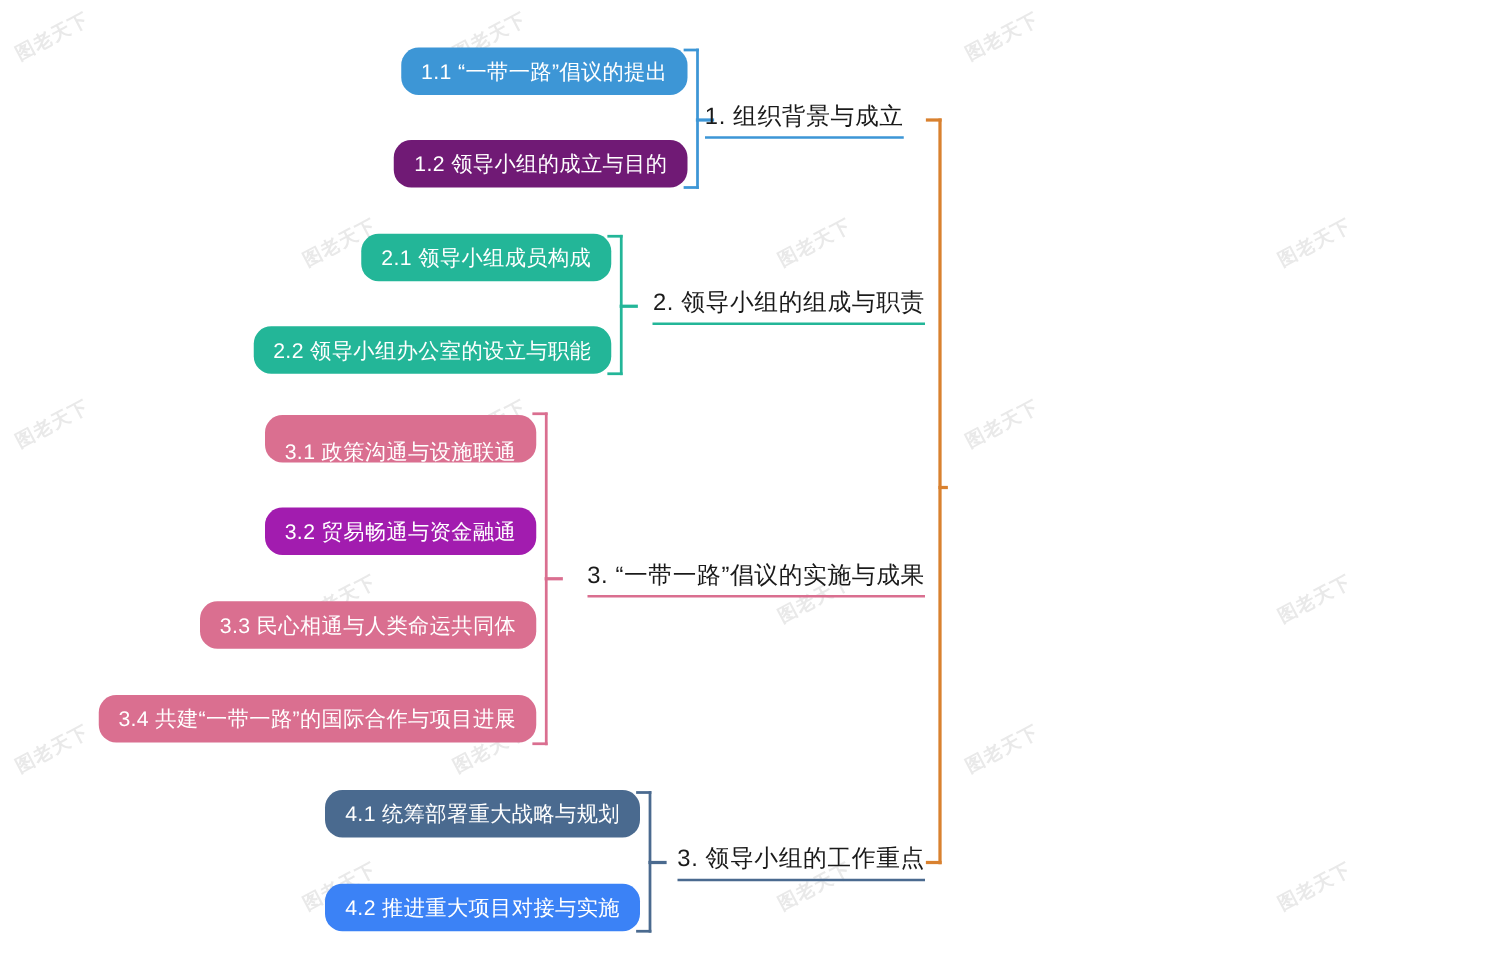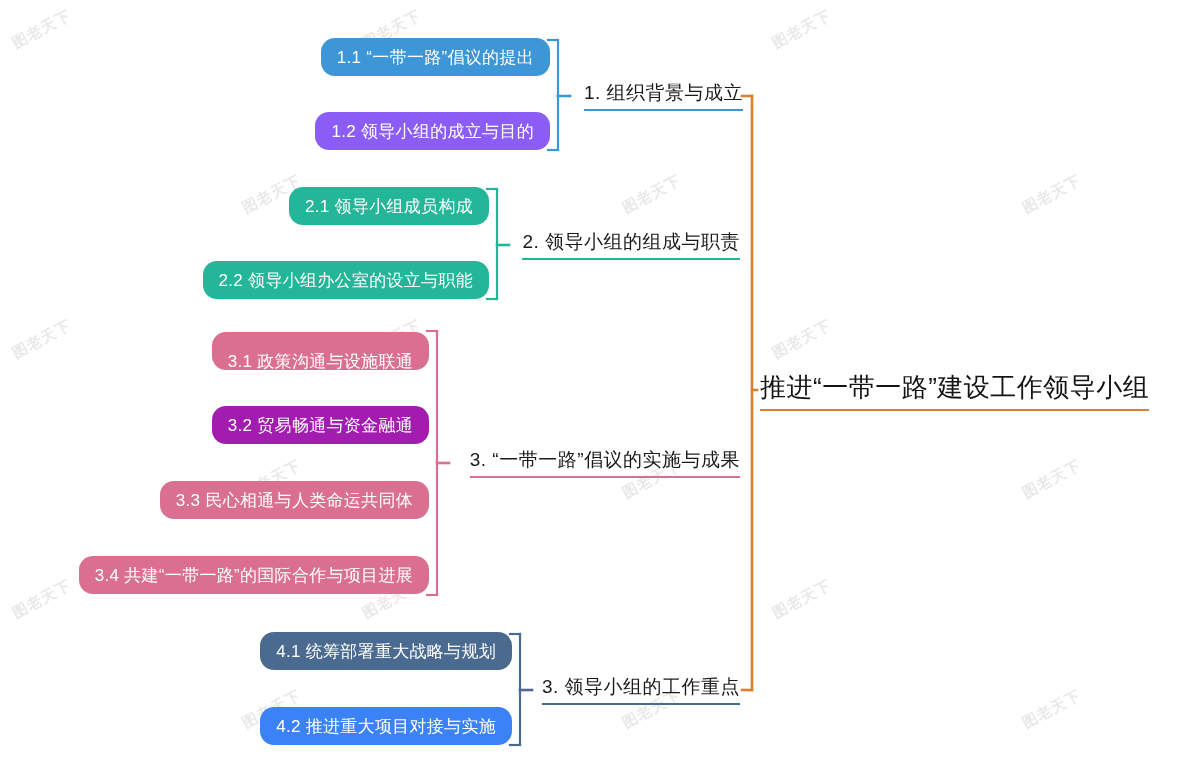--- a/index.html
+++ b/index.html
@@ -148,24 +148,24 @@
       <line x1="520" y1="634" x2="520" y2="745" stroke="#4a6a8f" stroke-width="2.2" stroke-linecap="square"></line>
       <line x1="520" y1="634" x2="510" y2="634" stroke="#4a6a8f" stroke-width="2.2" stroke-linecap="square"></line>
       <line x1="520" y1="745" x2="510" y2="745" stroke="#4a6a8f" stroke-width="2.2" stroke-linecap="square"></line>
       <line x1="520" y1="690" x2="532" y2="690" stroke="#4a6a8f" stroke-width="2.6" stroke-linecap="square"></line>
     </svg>
 
   <div id="nodes-host">
       <div class="node" style="background: rgb(61, 150, 214); top: 38px; right: 650px; margin-left: 24px;">
         <span>1.1 “一带一路”倡议的提出</span>
       </div>
-      <div class="node" style="background: #8b5cf6; top: 112px; right: 650px;">
+      <div class="node" style="background: #701a75; top: 112px; right: 650px;">
         <span>1.2 领导小组的成立与目的</span>
       </div>
-      <div class="branch-label" style="right: 457px; top: 79px;">
+      <div class="branch-label" style="right: 477px; top: 79px;">
         <span class="txt" style="border-bottom-color: rgb(61, 150, 214);">1. 组织背景与成立</span>
       </div>
       <div class="node" style="background: rgb(35, 182, 152); top: 187px; right: 711px;">
         <span>2.1 领导小组成员构成</span>
       </div>
       <div class="node" style="background: rgb(35, 182, 152); top: 261px; right: 711px;">
         <span>2.2 领导小组办公室的设立与职能</span>
       </div>
       <div class="branch-label" style="right: 460px; top: 228px;">
         <span class="txt" style="border-bottom-color: rgb(35, 182, 152);">2. 领导小组的组成与职责</span>
@@ -189,17 +189,14 @@
         <span>4.1 统筹部署重大战略与规划</span>
       </div>
       <div class="node" style="background: #3b82f6; top: 707px; right: 688px; align-items: center;">
         <span>4.2 推进重大项目对接与实施</span>
       </div>
       <div class="branch-label" style="right: 460px; top: 673px;">
         <span class="txt" style="border-bottom-color: rgb(74, 106, 143);">3. 领导小组的工作重点</span>
       </div>
     </div>
 
-  <div id="root-node">
-    <span class="txt" style="border-bottom-color: rgb(217, 129, 47);">推进“一带一路”建设工作领导小组</span>
-  </div>
 
 </div>
 
 </body></html>

